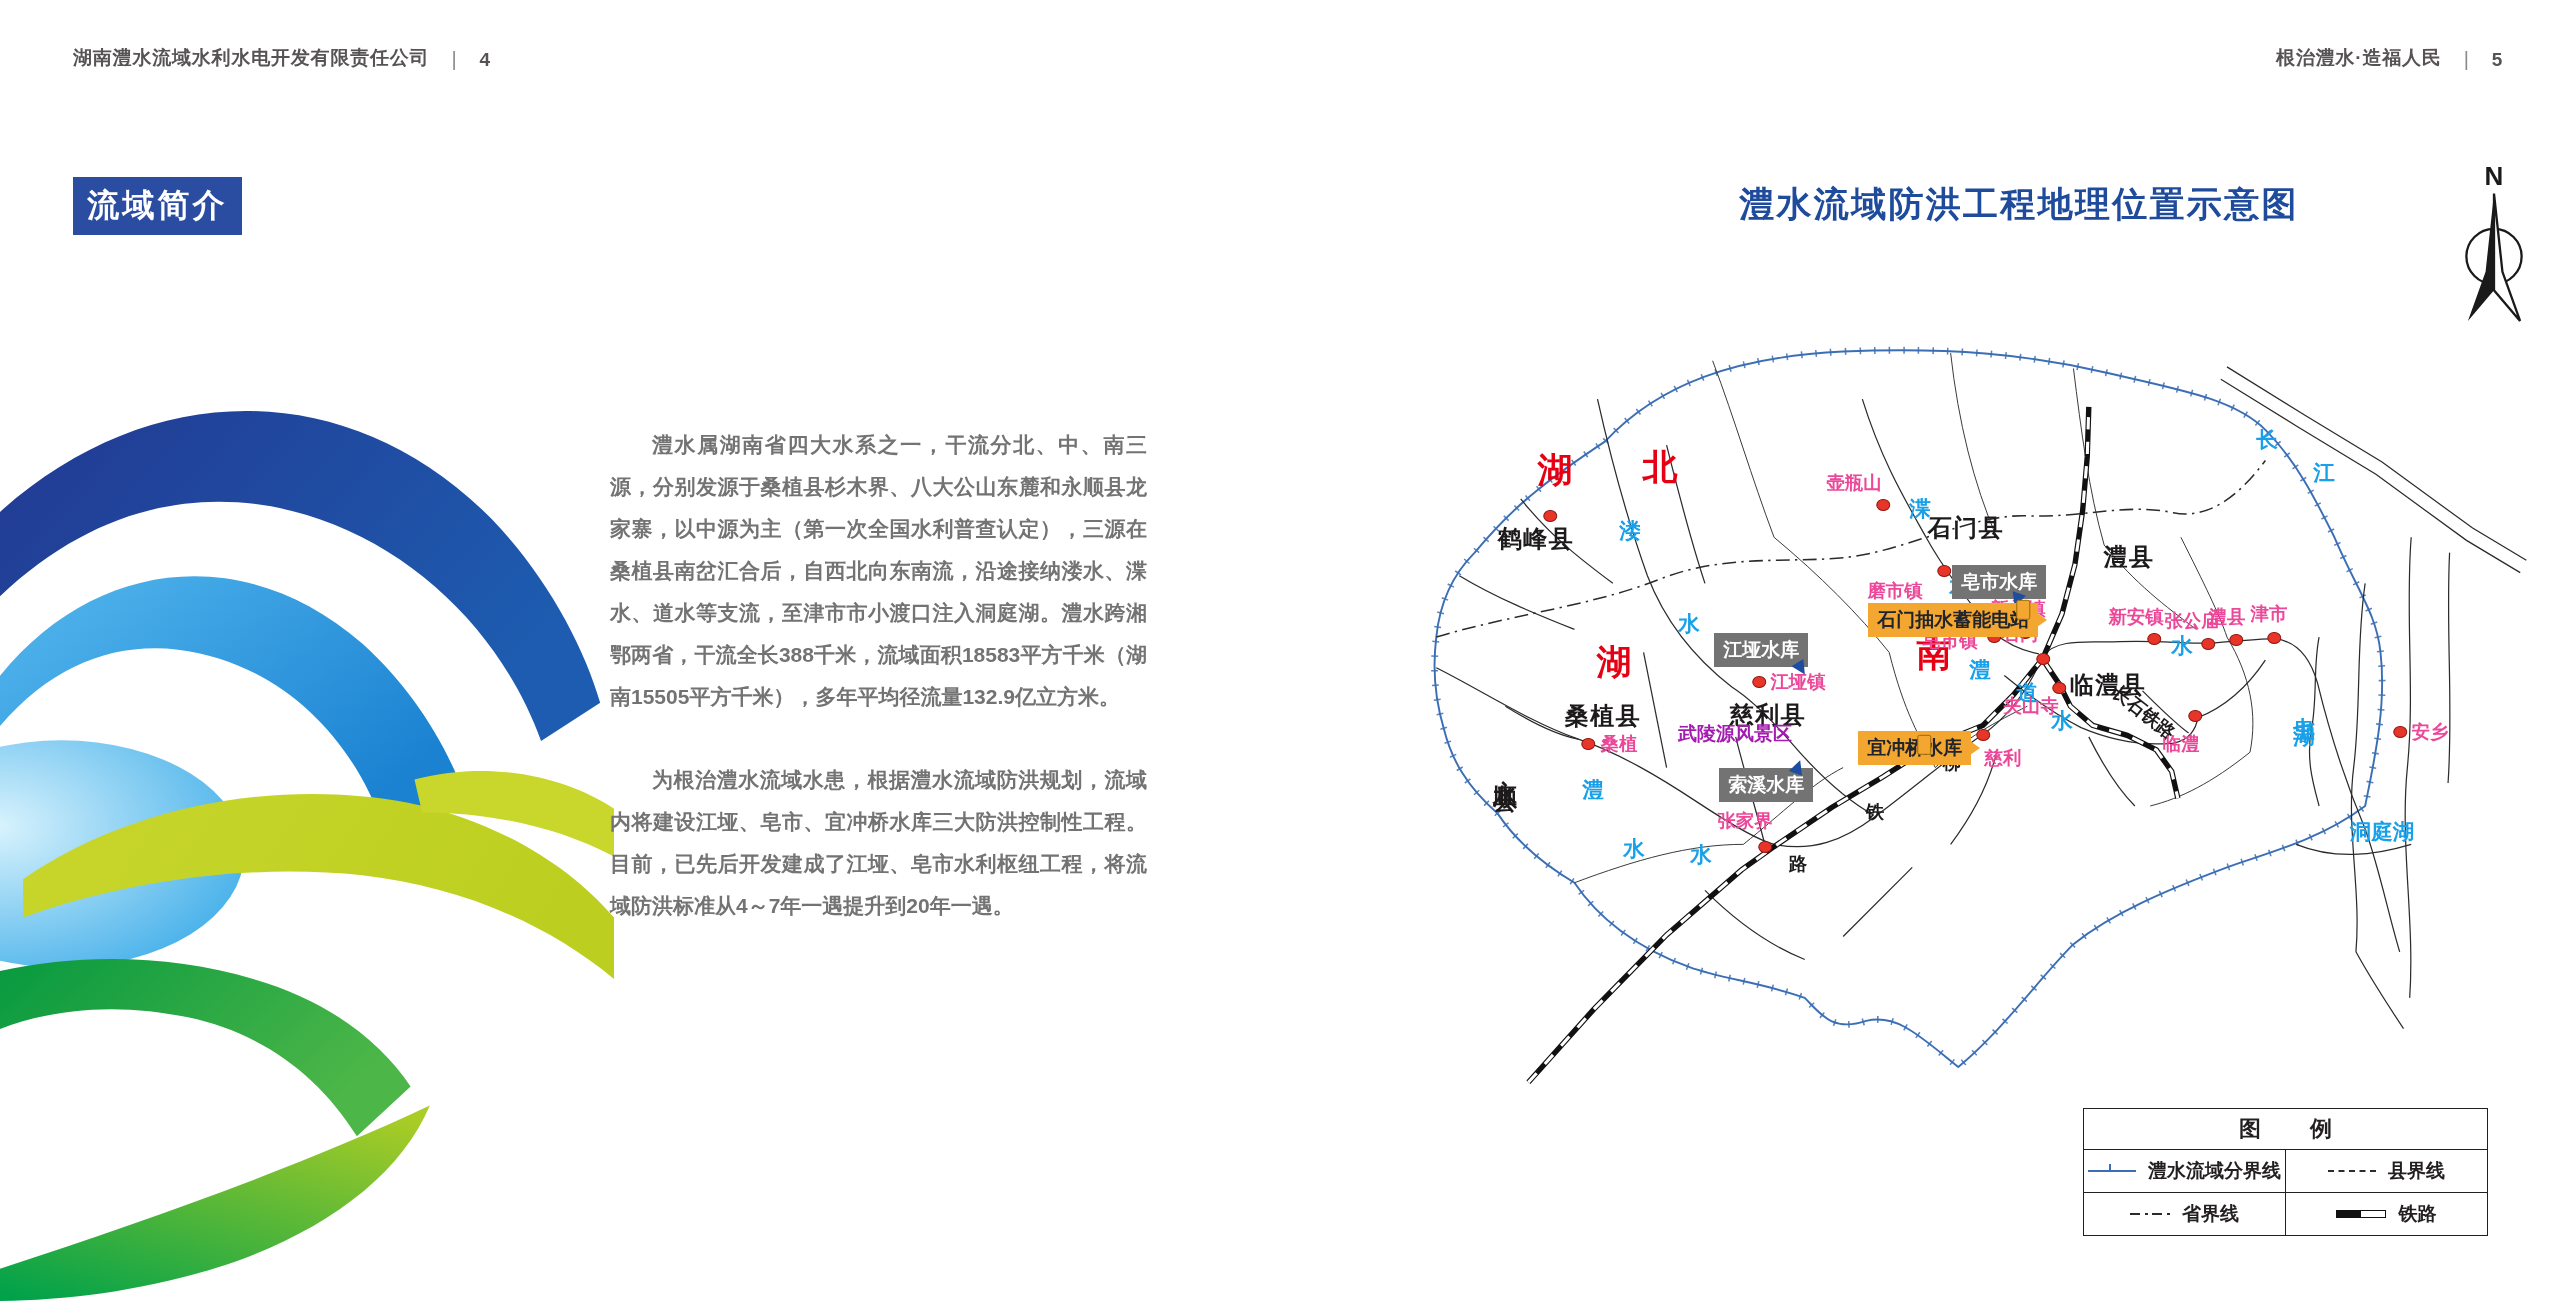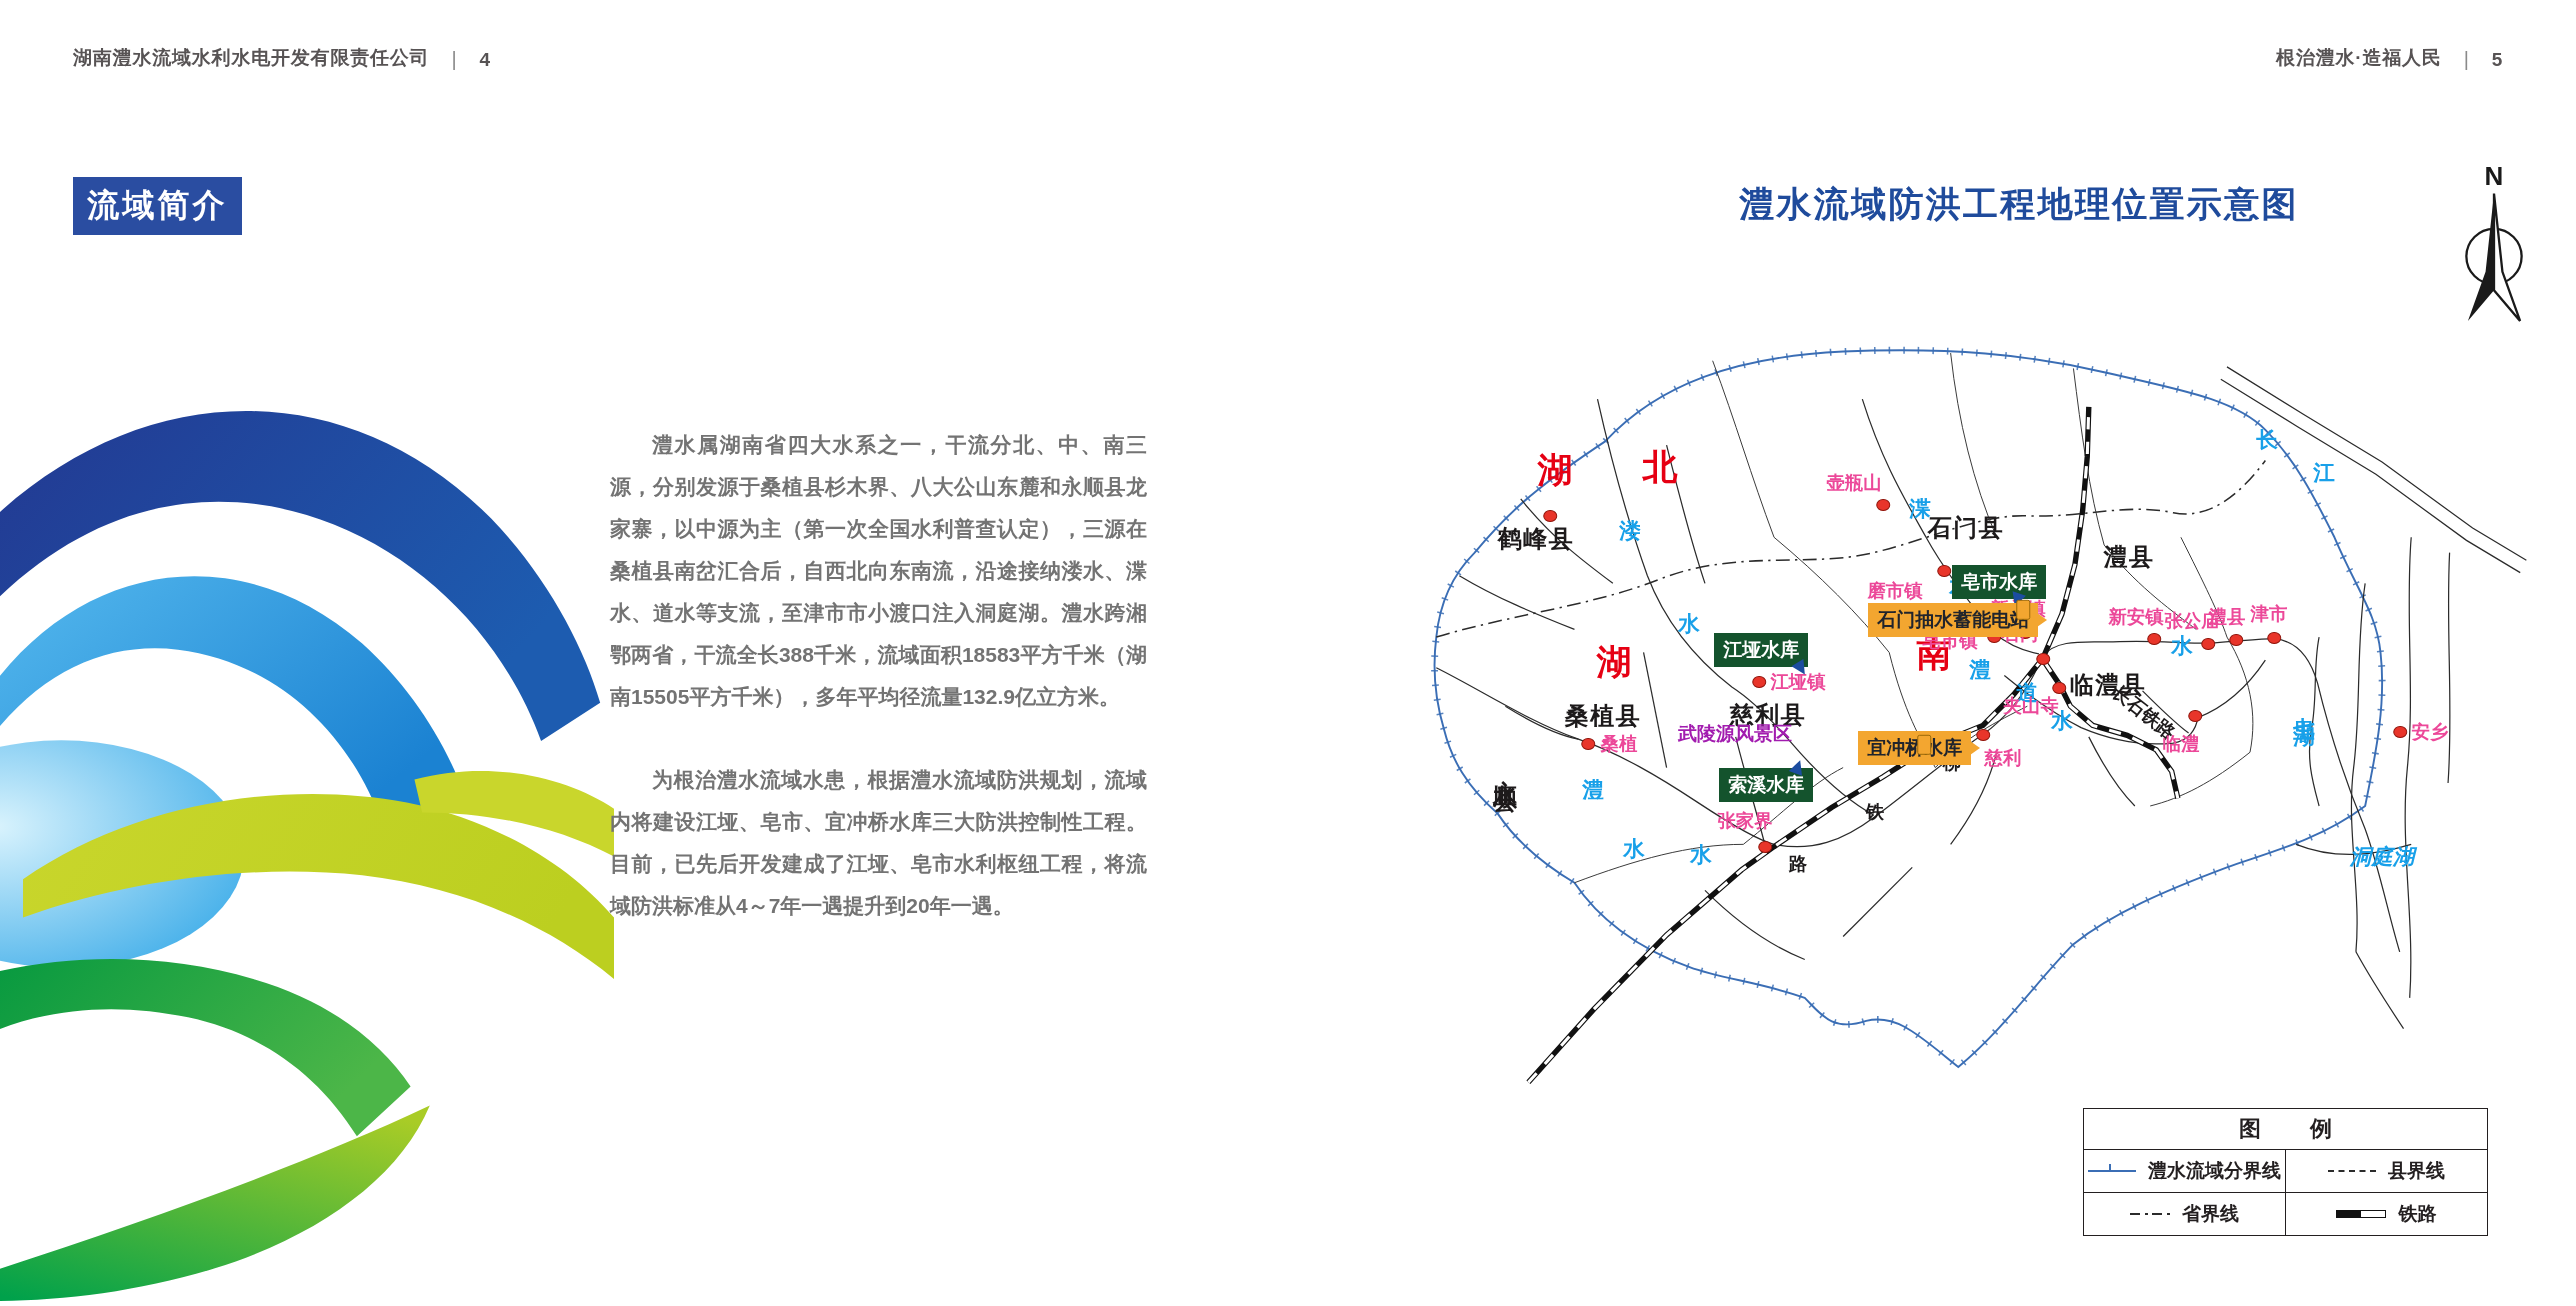--- a/index.html
+++ b/index.html
@@ -43,21 +43,21 @@
   .ml.poi{font-size:19px;font-weight:900;color:#a21caf;font-family:Liberation Serif, serif;}
   .ml.river{font-size:21.5px;font-weight:900;color:#18a0e9;}
   .ml.rail{font-size:18.4px;font-weight:900;color:#1d1a1b;}
   .ml.vertical{writing-mode:vertical-rl;letter-spacing:4.6px;}
 
   .city-dot{position:absolute;width:11.5px;height:10px;border-radius:50%;
       background:#e8352a;border:1.2px solid #8f150c;transform:translate(-50%,-50%);}
 
   .callout{position:absolute;font-weight:900;font-size:19px;padding:3.8px 9.2px;
       white-space:nowrap;}
-  .callout.blue{background:#14532d;color:#ffffff;text-align:center;}
+  .callout.blue{background:#737373;color:#ffffff;text-align:center;}
   .callout.orange{background:#f3a630;color:#20242c;}
   .callout::after{content:'';position:absolute;width:0;height:0;}
   .blue.p-br::after{right:-1.5px;bottom:-15.4px;border:7px solid transparent;
       border-top:14px solid #1c4da0;transform:rotate(-32deg);}
   .blue.p-b::after{left:60%;bottom:-15.4px;border:7px solid transparent;
       border-top:14px solid #1c4da0;transform:rotate(18deg);}
   .blue.p-tr::after{right:7.7px;top:-15.4px;border:7px solid transparent;
       border-bottom:14px solid #1c4da0;transform:rotate(20deg);}
   .orange.p-r::after{right:-15.4px;top:50%;margin-top:-7px;border:7px solid transparent;
       border-left:10.7px solid #f3a630;}
@@ -234,21 +234,21 @@
       <div class="ml river" style="left: 180px; top: 482px; transform: translate(-50%, -50%);">澧</div>
       <div class="ml river" style="left: 221px; top: 541px; transform: translate(-50%, -50%);">水</div>
       <div class="ml river" style="left: 288px; top: 547px; transform: translate(-50%, -50%);">水</div>
       <div class="ml river" style="left: 567px; top: 362px; transform: translate(-50%, -50%);">澧</div>
       <div class="ml river" style="left: 614px; top: 385px; transform: translate(-50%, -50%);">道</div>
       <div class="ml river" style="left: 649px; top: 413px; transform: translate(-50%, -50%);">水</div>
       <div class="ml river" style="left: 769px; top: 338px; transform: translate(-50%, -50%);">水</div>
       <div class="ml river" style="left: 854px; top: 132px; transform: translate(-50%, -50%);">长</div>
       <div class="ml river" style="left: 911px; top: 165px; transform: translate(-50%, -50%);">江</div>
       <div class="ml river vertical" style="left: 891px; top: 399px; transform: translate(-50%, -50%);">七里湖</div>
-      <div class="ml river" style="left: 969px; top: 549px; transform: translate(-50%, -50%); font-style: italic;">洞庭湖</div>
+      <div class="ml river" style="left: 969px; top: 524px; transform: translate(-50%, -50%);">洞庭湖</div>
       <div class="ml rail" style="left: 539px; top: 455px; transform: translate(-50%, -50%);">柳</div>
       <div class="ml rail" style="left: 462px; top: 504px; transform: translate(-50%, -50%);">铁</div>
       <div class="ml rail" style="left: 385px; top: 556px; transform: translate(-50%, -50%);">路</div>
       <div class="ml rail" style="left: 731px; top: 405px; transform: translate(-50%, -50%) rotate(38deg);">长石铁路</div>
       <div class="ml poi" style="left: 322px; top: 427px; transform: translate(-50%, -50%);">武陵源风景区</div>
       <div class="city-dot" style="left: 137px; top: 209px; transform: translate(-50%, -50%);"></div>
       <div class="city-dot" style="left: 470px; top: 198px; transform: translate(-50%, -50%);"></div>
       <div class="ml town" style="left: 441px; top: 175px; transform: translate(-50%, -50%);">壶瓶山</div>
       <div class="city-dot" style="left: 531px; top: 264px; transform: translate(-50%, -50%);"></div>
       <div class="ml town" style="left: 482px; top: 283px; transform: translate(-50%, -50%);">磨市镇</div>

